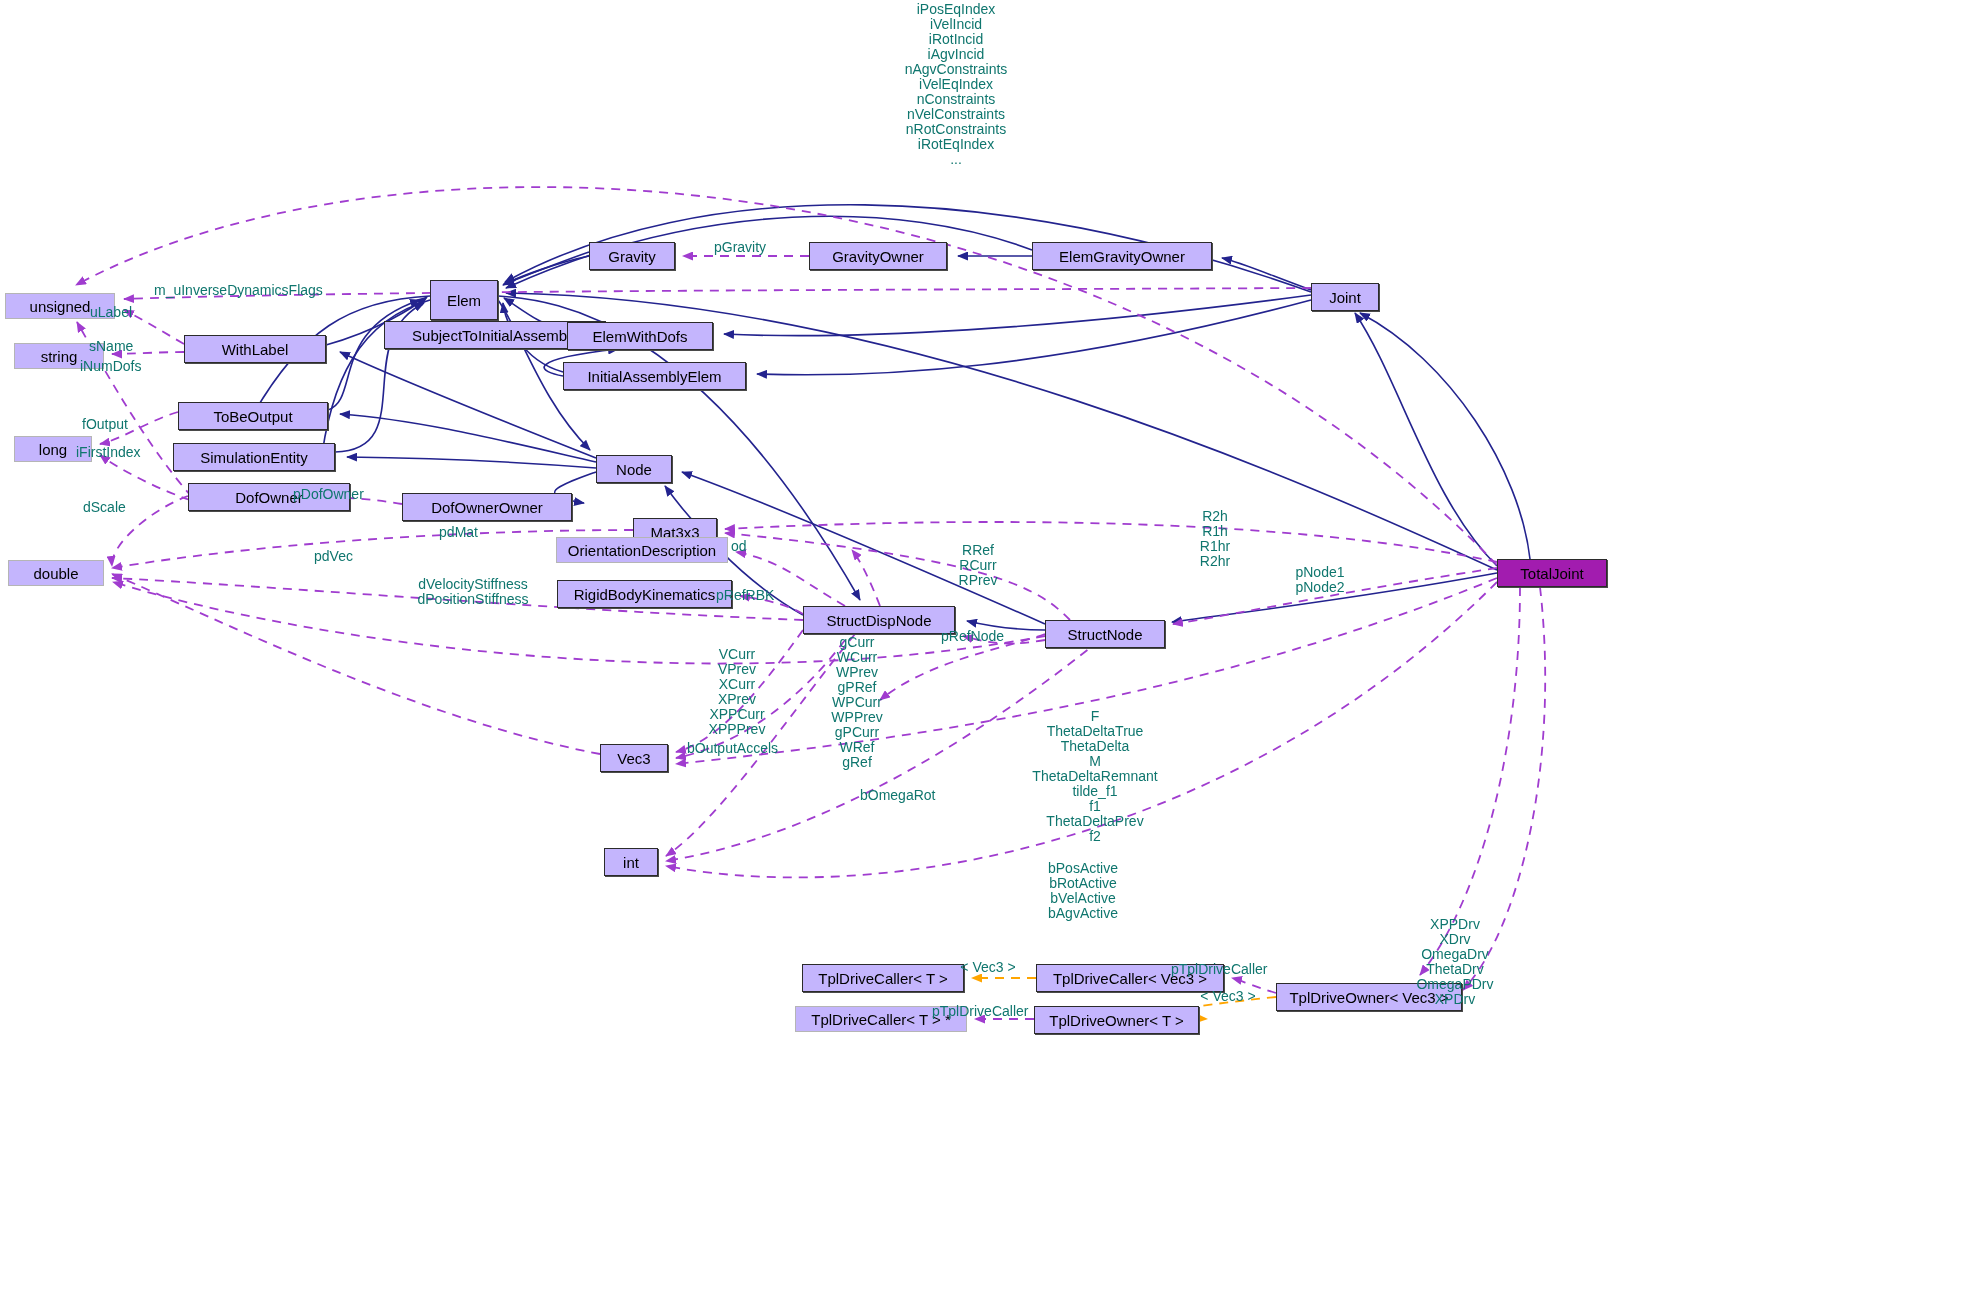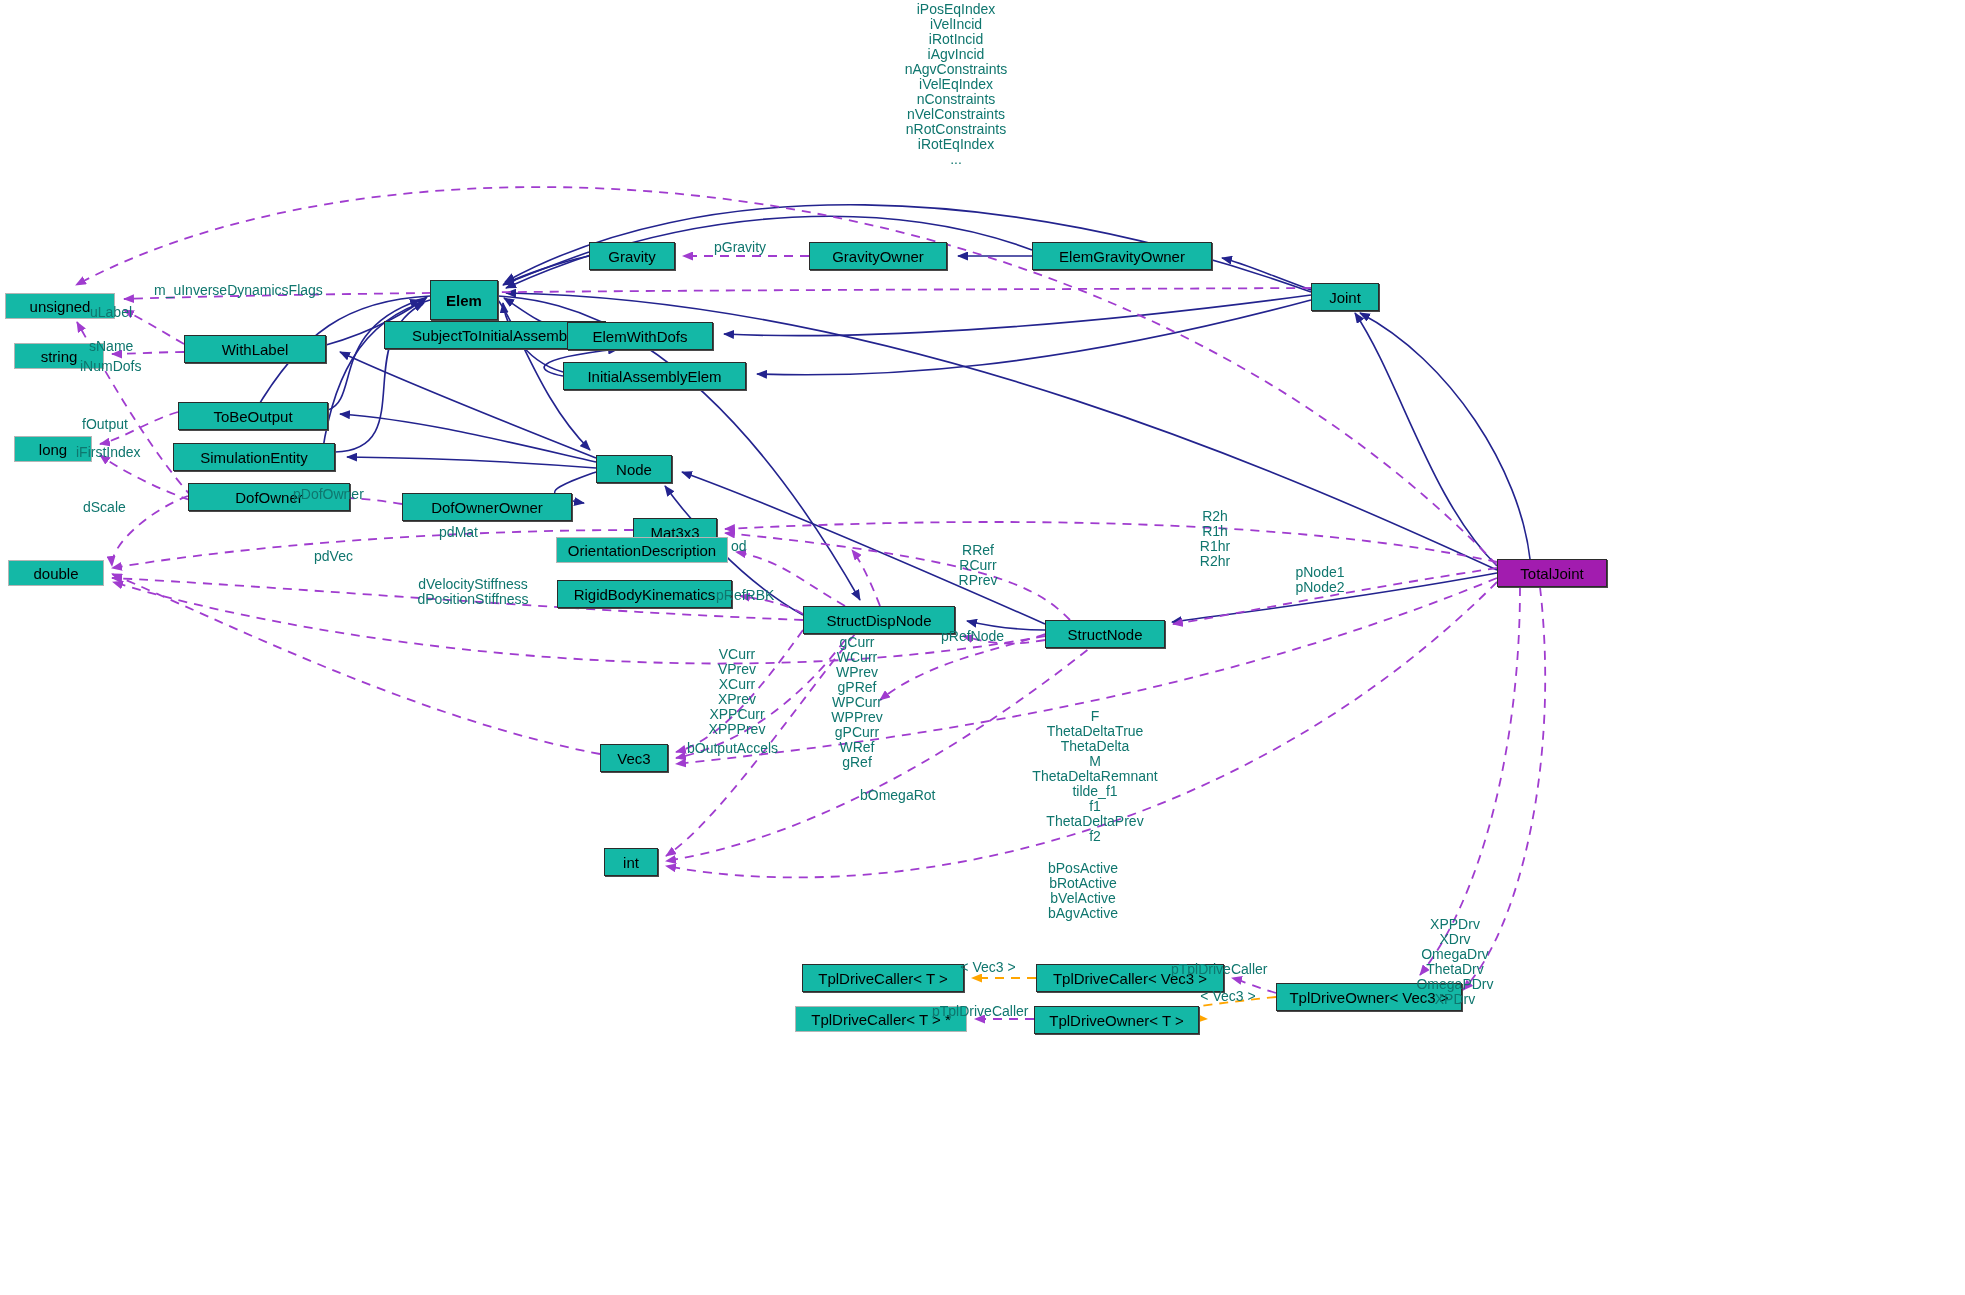--- a/index.html
+++ b/index.html
@@ -18,21 +18,21 @@
   svg.edges {
     position: absolute;
     left: 0; top: 0;
     width: 1965px;
     height: 1295px;
     pointer-events: none;
   }
   .node {
     position: absolute;
     box-sizing: border-box;
-    background: #14b8a6;
+    background: #c4b5fd;
     font-size: 15px;
     line-height: 1;
     color: #000000;
     display: flex;
     align-items: center;
     justify-content: center;
     white-space: nowrap;
     padding: 0 8px;
   }
   .node.solid {
@@ -195,21 +195,21 @@
       <div class="node thin" style="left: 5px; top: 293px; width: 110px; height: 26px;">unsigned</div>
       <div class="node thin" style="left: 14px; top: 343px; width: 90px; height: 26px;">string</div>
       <div class="node thin" style="left: 14px; top: 436px; width: 78px; height: 26px;">long</div>
       <div class="node thin" style="left: 8px; top: 560px; width: 96px; height: 26px;">double</div>
       <div class="node solid" style="left: 184px; top: 335px; width: 142px; height: 28px;">WithLabel</div>
       <div class="node solid" style="left: 178px; top: 402px; width: 150px; height: 28px;">ToBeOutput</div>
       <div class="node solid" style="left: 173px; top: 443px; width: 162px; height: 28px;">SimulationEntity</div>
       <div class="node solid" style="left: 188px; top: 483px; width: 162px; height: 28px;">DofOwner</div>
       <div class="node solid" style="left: 384px; top: 321px; width: 222px; height: 28px;">SubjectToInitialAssembly</div>
       <div class="node solid" style="left: 402px; top: 493px; width: 170px; height: 28px;">DofOwnerOwner</div>
-      <div class="node solid" style="left: 430px; top: 280px; width: 68px; height: 40px; font-weight: bold;">Elem</div>
+      <div class="node solid" style="left: 430px; top: 280px; width: 68px; height: 40px;">Elem</div>
       <div class="node solid" style="left: 589px; top: 242px; width: 86px; height: 28px;">Gravity</div>
       <div class="node solid" style="left: 809px; top: 242px; width: 138px; height: 28px;">GravityOwner</div>
       <div class="node solid" style="left: 1032px; top: 242px; width: 180px; height: 28px;">ElemGravityOwner</div>
       <div class="node solid" style="left: 567px; top: 322px; width: 146px; height: 28px;">ElemWithDofs</div>
       <div class="node solid" style="left: 563px; top: 362px; width: 183px; height: 28px;">InitialAssemblyElem</div>
       <div class="node solid" style="left: 1311px; top: 283px; width: 68px; height: 28px;">Joint</div>
       <div class="node solid" style="left: 596px; top: 455px; width: 76px; height: 28px;">Node</div>
       <div class="node solid" style="left: 633px; top: 518px; width: 84px; height: 28px;">Mat3x3</div>
       <div class="node thin" style="left: 556px; top: 537px; width: 172px; height: 26px;">OrientationDescription</div>
       <div class="node solid" style="left: 557px; top: 580px; width: 175px; height: 28px;">RigidBodyKinematics</div>

